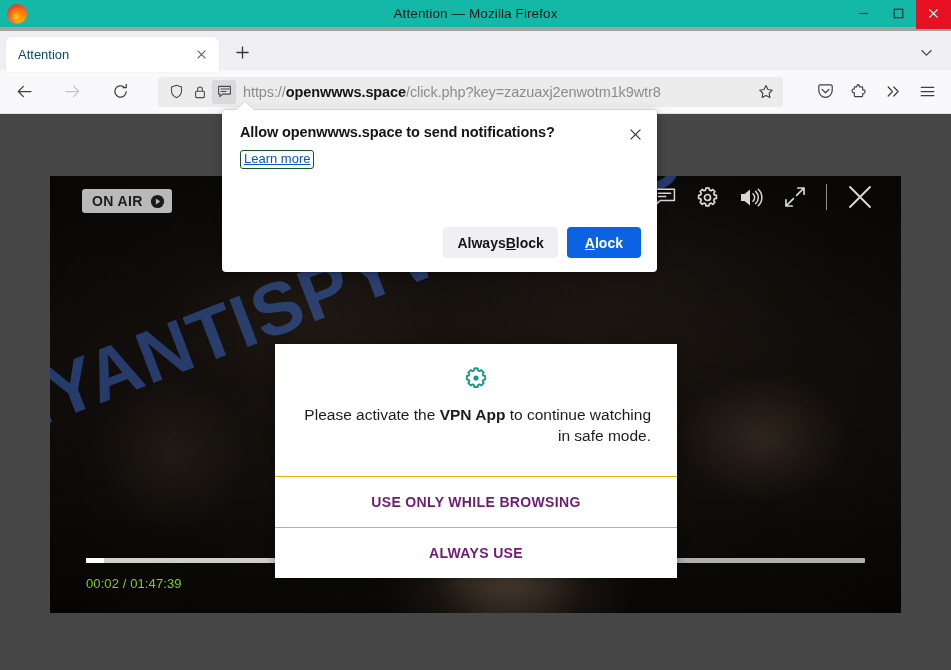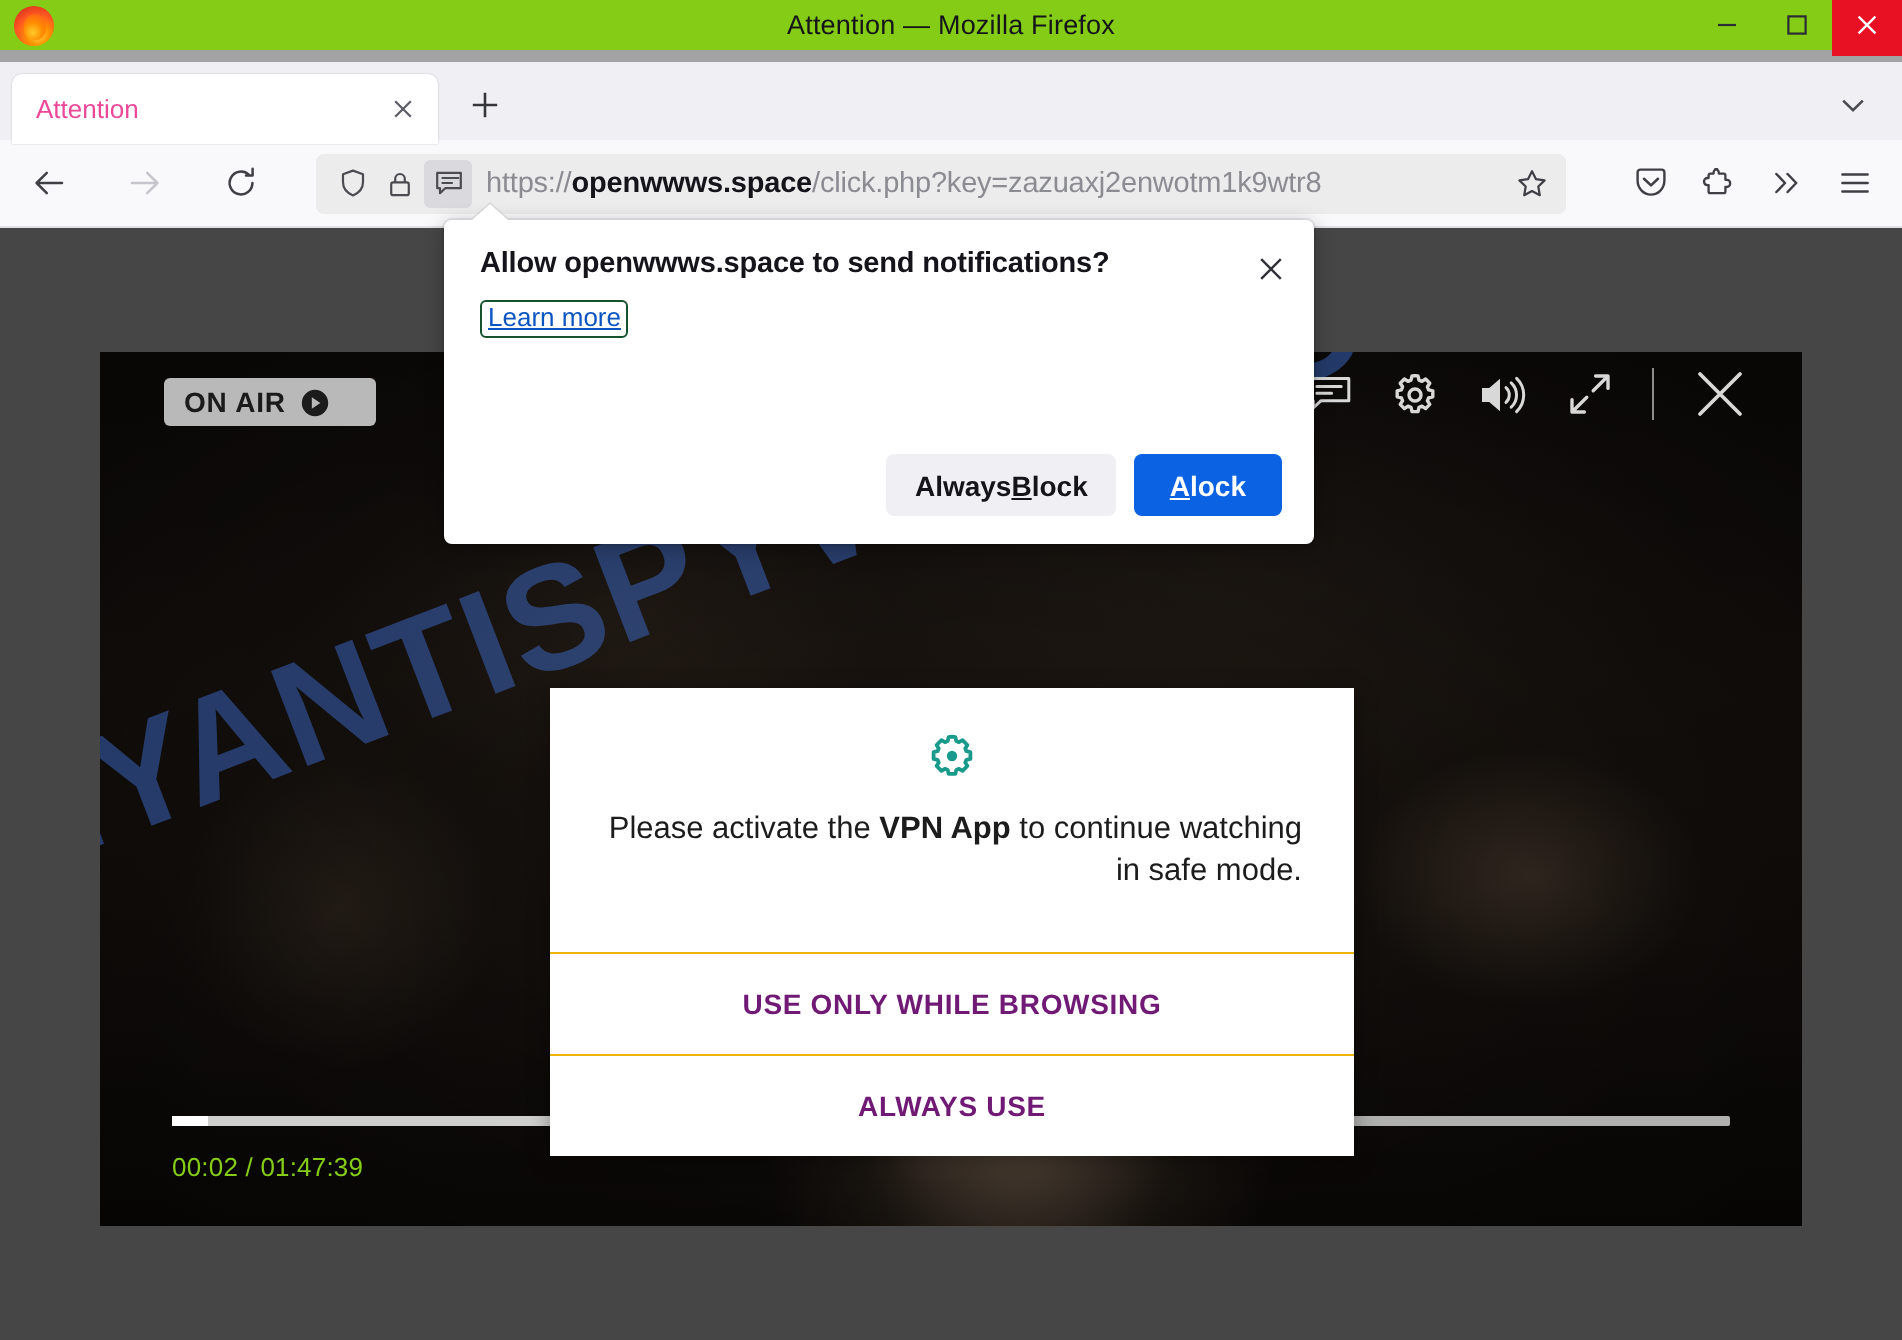--- a/index.html
+++ b/index.html
@@ -7,23 +7,23 @@
   body {
     font-family: "Liberation Sans", sans-serif;
     background:#f0f0f4;
     -webkit-font-smoothing: antialiased;
   }
 
   
   .window { width:951px; height:670px; position:relative; background:#f0f0f4; }
 
   .titlebar {
-    height:31px; background:#84cc16; position:relative;
+    height:31px; background:#14b8a6; position:relative;
     display:flex; align-items:center;
-    border-bottom:6px solid #a3a3a3;
+    border-bottom:4px solid #a3a3a3;
   }
   .ff-logo { width:20px; height:20px; margin-left:7px; position:relative; flex:none; }
   .ff-logo .outer {
     position:absolute; inset:0; border-radius:50%;
     background: radial-gradient(circle at 60% 72%, #ffd44d 0%, #ff9500 28%, #ff5722 56%, #e03a1f 78%, #b3261e 100%);
   }
   .ff-logo .inner {
     position:absolute; left:5px; top:4px; width:11px; height:13px;
     border-radius:50% 50% 45% 45%;
     background: radial-gradient(circle at 40% 70%, #ffca28 0%, #ff8a00 45%, #ff5722 100%);
@@ -46,21 +46,21 @@
     height:39px; background:#f0f0f4; display:flex; align-items:flex-end;
     padding:0 0 0 6px; position:relative;
   }
   .tab {
     width:213px; height:35px; background:#fff; border-radius:5px 5px 0 0;
     display:flex; align-items:center; padding:0 7px 0 12px;
     box-shadow: 0 0 1px rgba(0,0,0,.22);
     position:relative; top:2px;
   }
   .tab-label {
-    flex:1; font-size:13px; color:#ec4899; white-space:nowrap; overflow:hidden;
+    flex:1; font-size:13px; color:#0c4a6e; white-space:nowrap; overflow:hidden;
     text-overflow:ellipsis;
   }
   .tab-close { width:22px; height:22px; display:flex; align-items:center; justify-content:center; color:#5b5b66; }
   .newtab {
     width:32px; height:30px; margin-left:7px; margin-bottom:3px;
     display:flex; align-items:center; justify-content:center; color:#35353c;
   }
   .tablist-down {
     margin-left:auto; width:34px; height:30px; margin-bottom:3px; margin-right:8px;
     display:flex; align-items:center; justify-content:center; color:#4a4a52;
@@ -131,21 +131,21 @@
     color:rgba(64,112,214,.47);
     transform:rotate(-21deg); transform-origin:left center;
     white-space:nowrap; pointer-events:none;
     font-family:"Liberation Sans", sans-serif;
   }
 
   
   .onair {
     position:absolute; left:32px; top:13px; height:24px;
     background:#b9b9b9; border-radius:3px; display:flex; align-items:center;
-    padding:0 23px 0 10px; gap:7px;
+    padding:0 7px 0 10px; gap:7px;
   }
   .onair span { font-size:14px; font-weight:700; color:#1b1b1b; letter-spacing:.4px; }
   .player-controls {
     position:absolute; right:28px; top:8px; display:flex; align-items:center; gap:20px;
   }
   .pctrl { color:#d8d8d8; display:flex; align-items:center; justify-content:center; }
   .pdiv { width:1px; height:26px; background:#8d8d8d; }
 
   .progress-wrap { position:absolute; left:36px; right:36px; bottom:50px; }
   .progress { position:relative; height:5px; background:#b0b0ae; border-radius:1px; }

